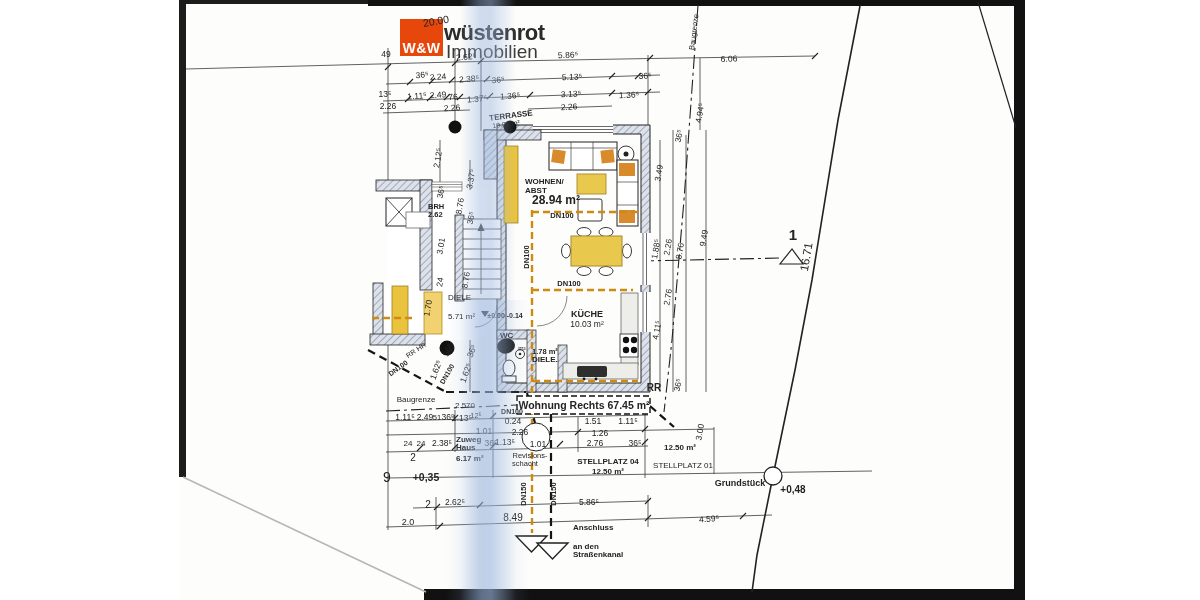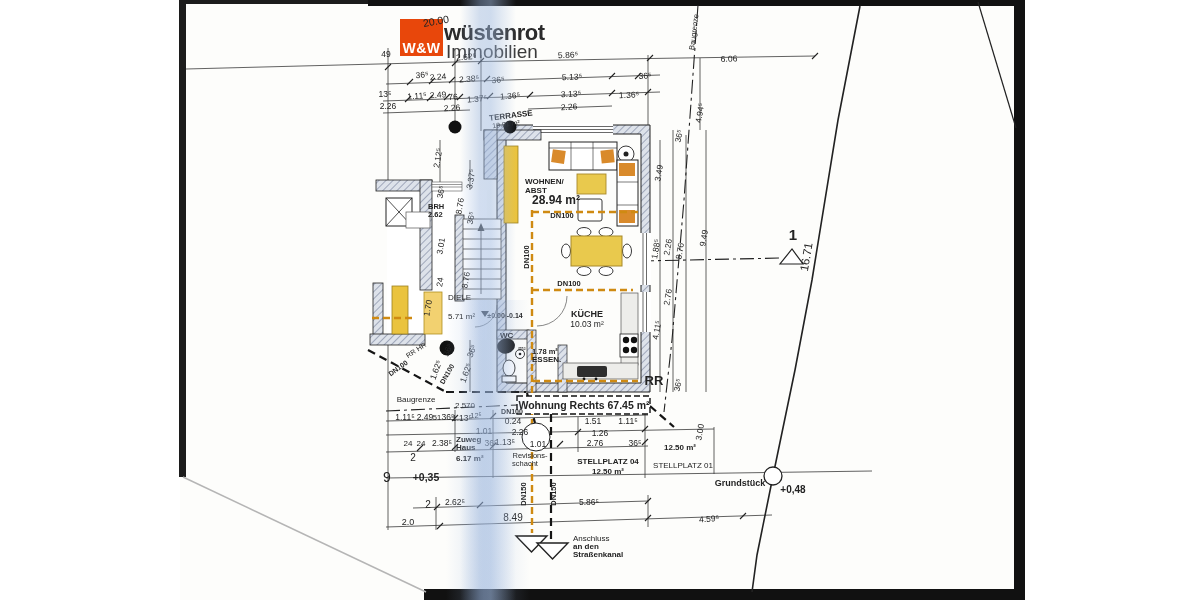--- a/index.html
+++ b/index.html
@@ -276,25 +276,25 @@
       <div class="ann" style="left: 525px; top: 182px; font-size: 8px; font-weight: 700; transform: translate(0px, -50%) rotate(0deg);">WOHNEN/</div>
       <div class="ann" style="left: 525px; top: 191px; font-size: 8px; font-weight: 700; transform: translate(0px, -50%) rotate(0deg);">ABST</div>
       <div class="ann" style="left: 532px; top: 200px; font-size: 12px; font-weight: 700; transform: translate(0px, -50%) rotate(0deg); text-align: center;">28.94 m²</div>
       <div class="ann" style="left: 428px; top: 207px; font-size: 7.5px; font-weight: 700; transform: translate(0px, -50%) rotate(0deg);">BRH</div>
       <div class="ann" style="left: 428px; top: 215px; font-size: 7.5px; font-weight: 700; transform: translate(0px, -50%) rotate(0deg);">2.62</div>
       <div class="ann" style="left: 448px; top: 298px; font-size: 8px; transform: translate(0px, -50%) rotate(0deg);">DIELE</div>
       <div class="ann" style="left: 448px; top: 317px; font-size: 8px; transform: translate(0px, -50%) rotate(0deg);">5.71 m²</div>
       <div class="ann" style="left: 505px; top: 315px; font-size: 7px; font-weight: 700; transform: translate(-50%, -50%) rotate(0deg);">±0.00 -0.14</div>
       <div class="ann" style="left: 500px; top: 336px; font-size: 8px; font-weight: 700; transform: translate(0px, -50%) rotate(0deg);">WC</div>
       <div class="ann" style="left: 522px; top: 349px; font-size: 6.5px; transform: translate(-50%, -50%) rotate(0deg);">m²</div>
-      <div class="ann" style="left: 532px; top: 360px; font-size: 8px; font-weight: 700; transform: translate(0px, -50%) rotate(0deg);">ESSEN.</div>
+      <div class="ann" style="left: 532px; top: 360px; font-size: 8px; font-weight: 700; transform: translate(0px, -50%) rotate(0deg);">DIELE.</div>
       <div class="ann" style="left: 532px; top: 352px; font-size: 7.5px; transform: translate(0px, -50%) rotate(0deg); font-weight: bold;">1.78 m²</div>
       <div class="ann" style="left: 587px; top: 314px; font-size: 9px; font-weight: 700; transform: translate(-50%, -50%) rotate(0deg);">KÜCHE</div>
       <div class="ann" style="left: 587px; top: 324px; font-size: 8.5px; transform: translate(-50%, -50%) rotate(0deg);">10.03 m²</div>
-      <div class="ann" style="left: 654px; top: 380px; font-size: 13px; font-weight: 700; transform: translate(-50%, -50%) rotate(0deg);">RR</div>
+      <div class="ann" style="left: 654px; top: 388px; font-size: 10px; font-weight: 700; transform: translate(-50%, -50%) rotate(0deg);">RR</div>
       <div class="ann" style="left: 416px; top: 350px; font-size: 7px; transform: translate(-50%, -50%) rotate(-33deg);">RR HR</div>
       <div class="ann" style="left: 562px; top: 216px; font-size: 7.5px; font-weight: 600; transform: translate(-50%, -50%) rotate(0deg);">DN100</div>
       <div class="ann" style="left: 569px; top: 284px; font-size: 7.5px; font-weight: 600; transform: translate(-50%, -50%) rotate(0deg);">DN100</div>
       <div class="ann" style="left: 527px; top: 257px; font-size: 7.5px; font-weight: 600; transform: translate(-50%, -50%) rotate(-90deg);">DN100</div>
       <div class="ann" style="left: 398px; top: 368px; font-size: 7px; font-weight: 600; transform: translate(-50%, -50%) rotate(-36deg);">DN100</div>
       <div class="ann" style="left: 447px; top: 374px; font-size: 7px; font-weight: 600; transform: translate(-50%, -50%) rotate(-60deg);">DN100</div>
       <div class="ann" style="left: 512px; top: 411px; font-size: 7px; font-weight: 600; transform: translate(-50%, -50%) rotate(0deg);">DN100</div>
       <div class="ann" style="left: 524px; top: 494px; font-size: 7.5px; font-weight: 600; transform: translate(-50%, -50%) rotate(-90deg);">DN150</div>
       <div class="ann" style="left: 554px; top: 494px; font-size: 7.5px; font-weight: 600; transform: translate(-50%, -50%) rotate(-90deg);">DN150</div>
       <div class="ann" style="left: 584px; top: 405px; font-size: 10.5px; font-weight: 700; transform: translate(-50%, -50%) rotate(0deg);">Wohnung Rechts 67.45 m²</div>
@@ -333,20 +333,20 @@
       <div class="ann" style="left: 387px; top: 477px; font-size: 14px; transform: translate(-50%, -50%) rotate(0deg);">9</div>
       <div class="ann" style="left: 426px; top: 477px; font-size: 10.5px; font-weight: 700; transform: translate(-50%, -50%) rotate(0deg);">+0,35</div>
       <div class="ann" style="left: 740px; top: 483px; font-size: 9px; font-weight: 700; transform: translate(-50%, -50%) rotate(0deg);">Grundstück</div>
       <div class="ann" style="left: 793px; top: 490px; font-size: 10px; font-weight: 700; transform: translate(-50%, -50%) rotate(0deg);">+0,48</div>
       <div class="ann" style="left: 428px; top: 505px; font-size: 10px; transform: translate(-50%, -50%) rotate(0deg);">2</div>
       <div class="ann" style="left: 455px; top: 502px; transform: translate(-50%, -50%) rotate(0deg);">2.62⁵</div>
       <div class="ann" style="left: 589px; top: 502px; transform: translate(-50%, -50%) rotate(0deg);">5.86⁵</div>
       <div class="ann" style="left: 513px; top: 518px; font-size: 10px; transform: translate(-50%, -50%) rotate(0deg);">8.49</div>
       <div class="ann" style="left: 709px; top: 519px; transform: translate(-50%, -50%) rotate(-4deg);">4.59⁵</div>
       <div class="ann" style="left: 408px; top: 522px; font-size: 9px; transform: translate(-50%, -50%) rotate(0deg);">2.0</div>
-      <div class="ann" style="left: 573px; top: 539px; font-size: 8px; font-weight: 400; transform: translate(0px, -50%) rotate(0deg);">Anschluss</div>
+      <div class="ann" style="left: 573px; top: 528px; font-size: 8px; font-weight: 700; transform: translate(0px, -50%) rotate(0deg);">Anschluss</div>
       <div class="ann" style="left: 573px; top: 547px; font-size: 8px; font-weight: 700; transform: translate(0px, -50%) rotate(0deg);">an den</div>
       <div class="ann" style="left: 573px; top: 555px; font-size: 8px; font-weight: 700; transform: translate(0px, -50%) rotate(0deg);">Straßenkanal</div>
     </div>
 
   <div id="crease1" class="crease"></div>
   <div id="crease2" class="crease"></div>
 </div>
 
 </body></html>

